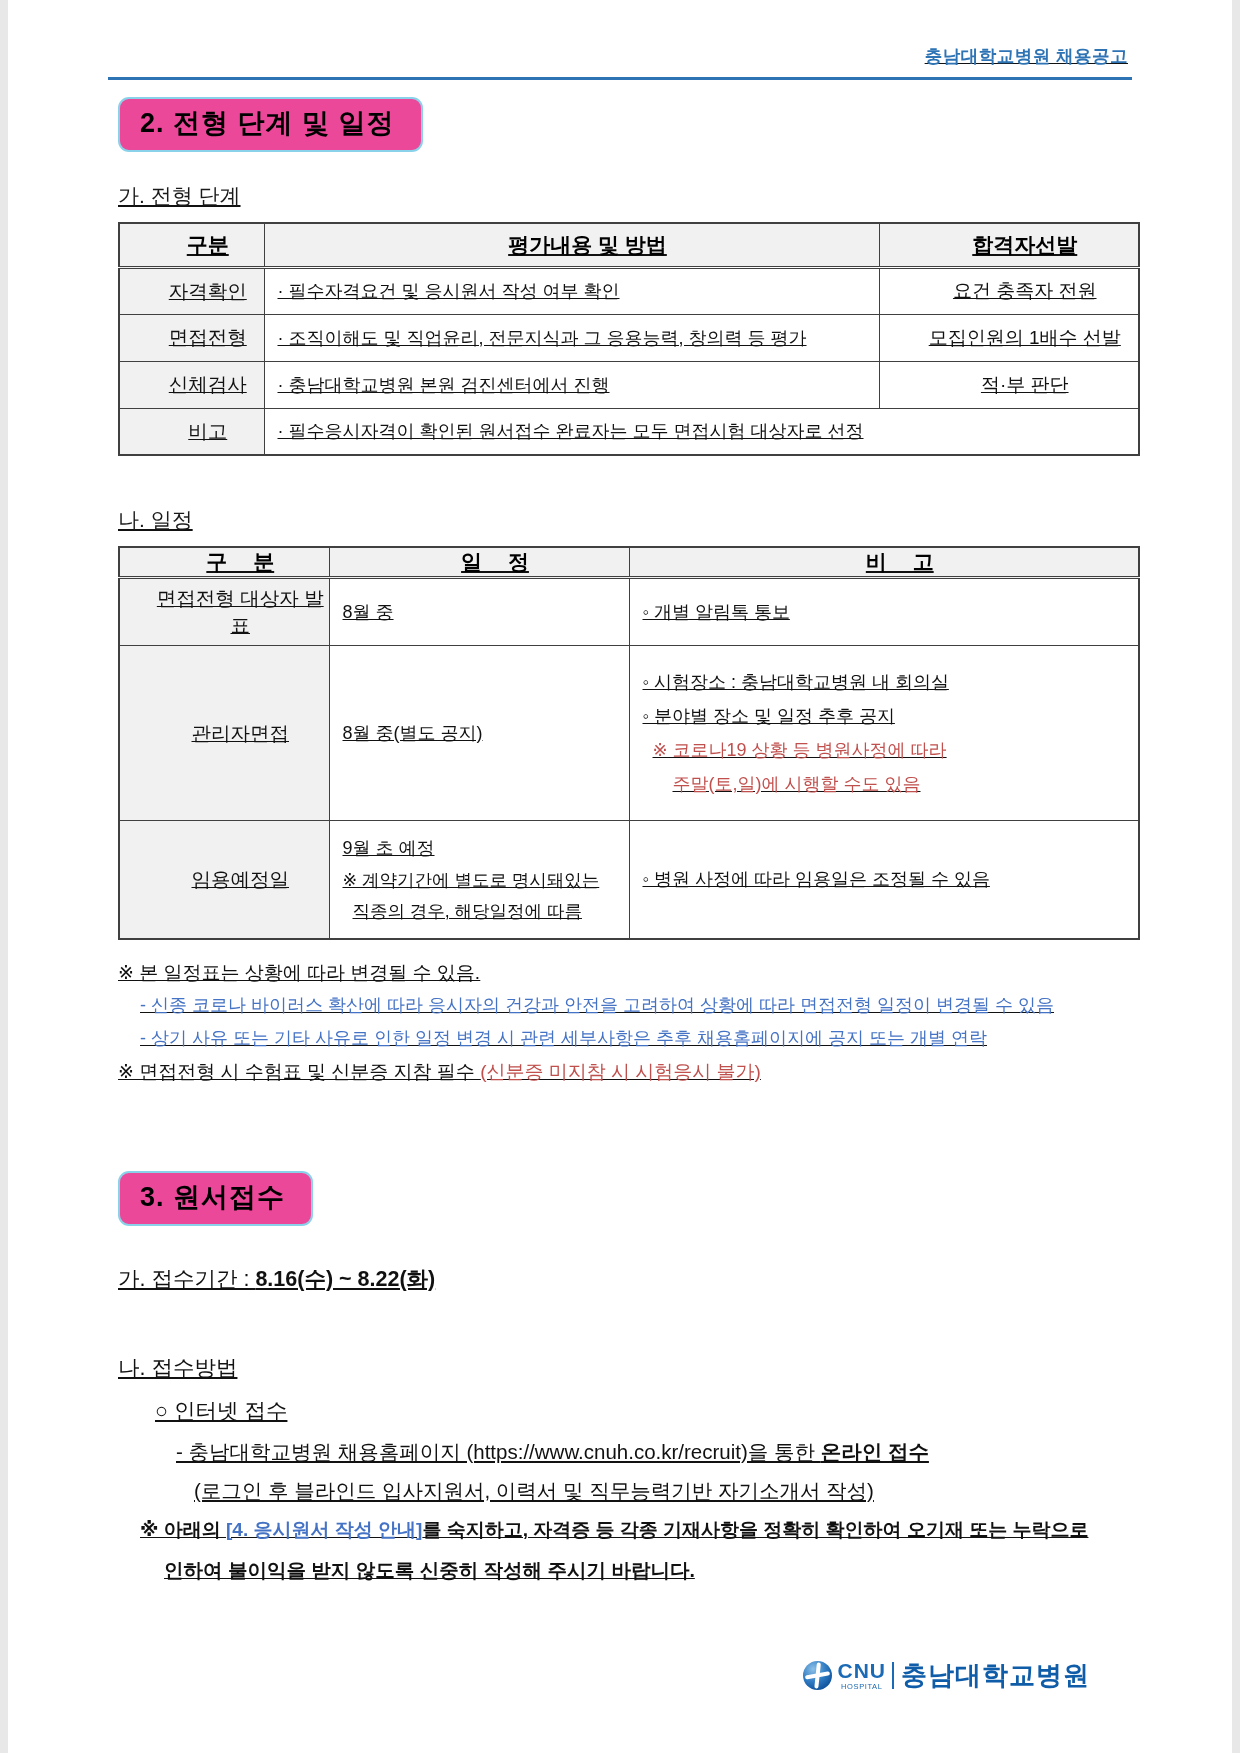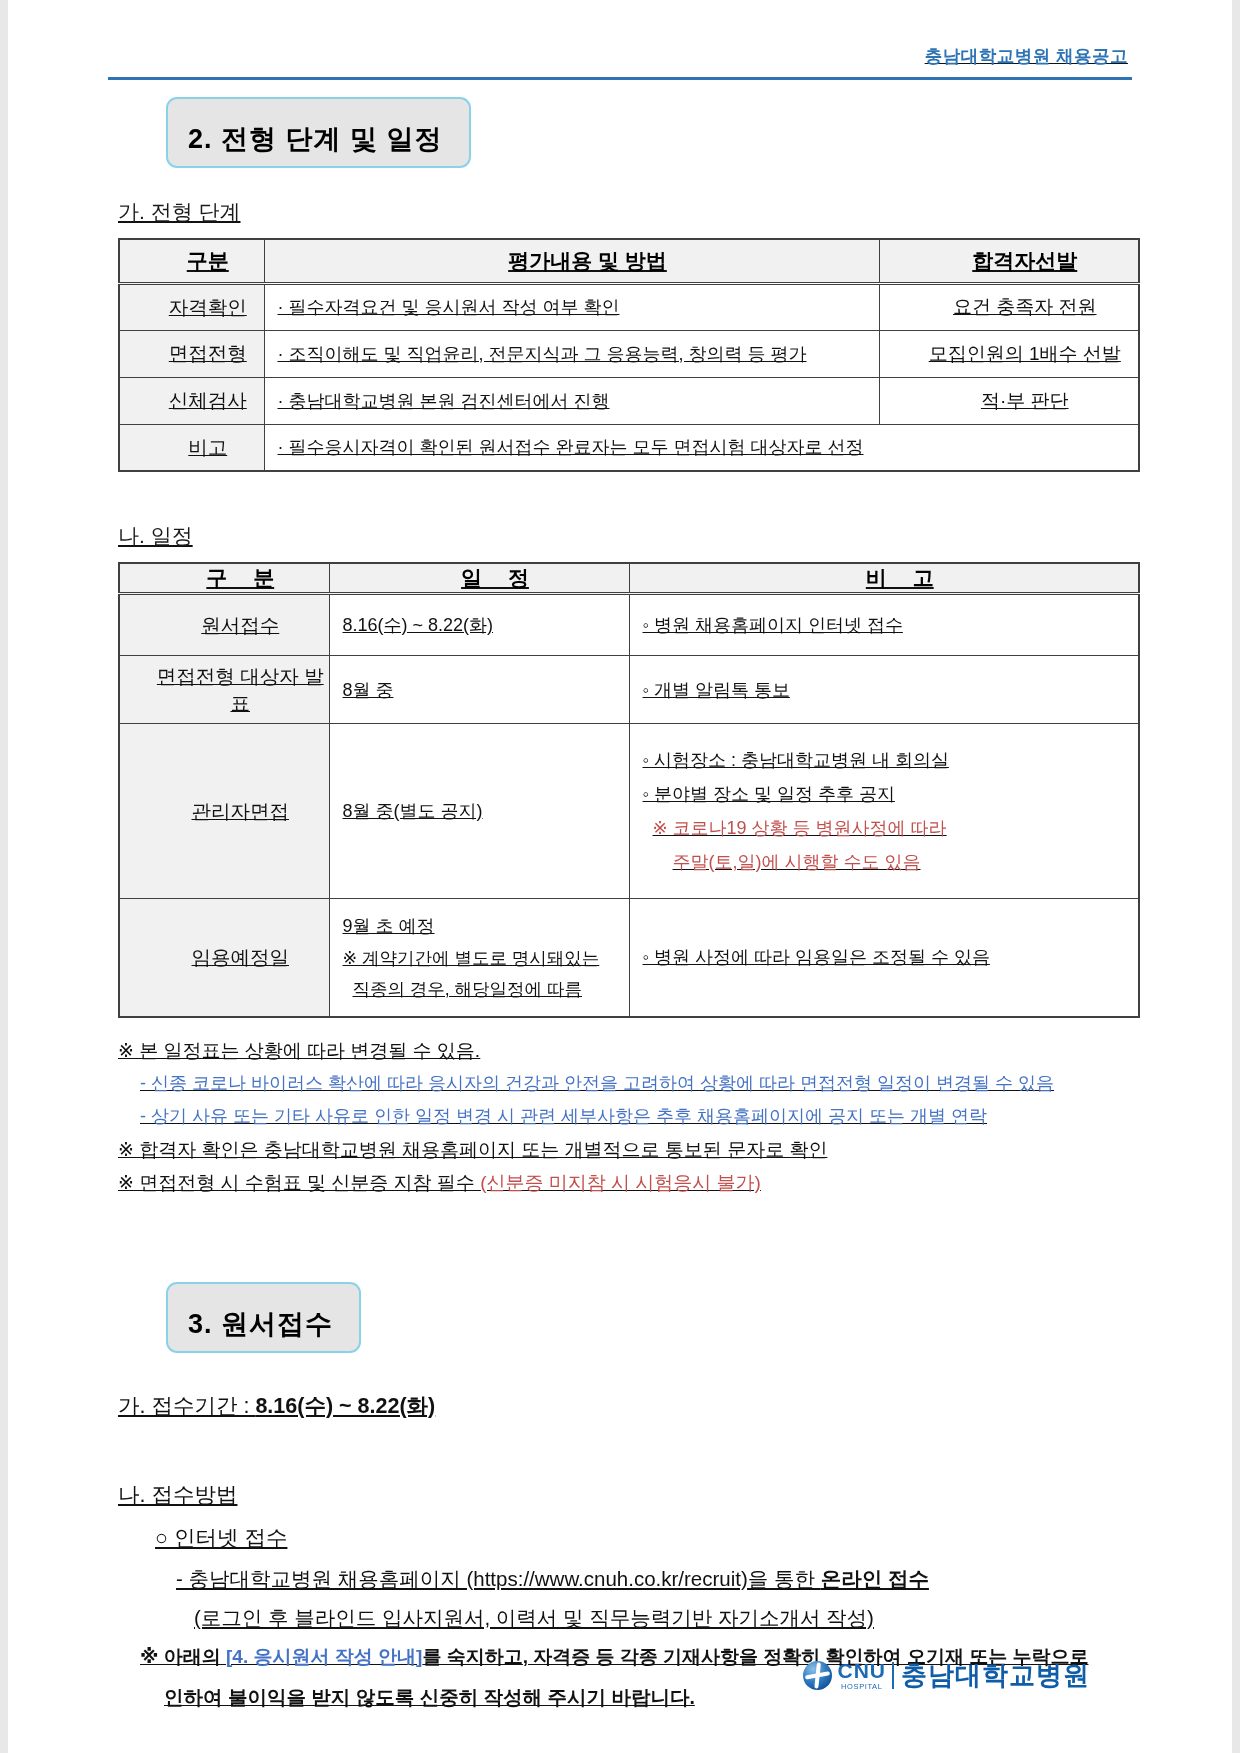--- a/index.html
+++ b/index.html
@@ -8,21 +8,21 @@
   .page { position:relative; width:1224px; height:1753px; margin:0 auto; background:#ffffff; overflow:hidden;text-decoration:underline; }
 
   
   .header { padding-top:44px; margin:0 104px 0 100px; text-align:right; }
   .header-title { color:#2E74B5; font-weight:bold; font-size:17.5px; letter-spacing:0.5px; }
   .header-rule { margin:9px 100px 0 100px; border-top:3px solid #2E74B5; height:0; }
 
   .content { margin-left:110px; margin-right:10px; }
 
   
-  .sec-box { display:inline-block; margin-top:17px; background:#e5e5e5; border:2px solid #8AD2EA; border-radius:11px; padding:22px 26px 9px 20px;margin-left:48px; }
+  .sec-box { display:inline-block; margin-top:17px; background:#ec4899; border:2px solid #8AD2EA; border-radius:11px; padding:6px 26px 9px 20px; }
   .sec-title { font-size:27px; font-weight:bold; color:#000; letter-spacing:1px; }
 
   .sub-title { font-size:21px; margin-top:30px; color:#1a1a1a; }
 
   
   table { border-collapse:collapse; table-layout:fixed; width:1020px; margin-top:12px; }
   .t1, .t2 { border:2px solid #404040; }
   th, td { border:1px solid #404040; vertical-align:middle;padding-left:32px; }
   thead th { background:#F1F1F1; font-weight:bold; font-size:21px; border-bottom:3px double #404040; color:#000; }
   td.lbl { background:#F1F1F1; text-align:center; font-size:19.5px; }
@@ -134,25 +134,20 @@
           <col style="width:510px">
         </colgroup>
       <thead>
         <tr>
           <th>구 분</th>
           <th>일 정</th>
           <th>비 고</th>
         </tr>
       </thead>
       <tbody>
-        <tr class="r1">
-          <td class="lbl">원서접수</td>
-          <td class="lft">8.16(수) ~ 8.22(화)</td>
-          <td class="lft">◦ 병원 채용홈페이지 인터넷 접수</td>
-        </tr>
         <tr class="r2">
           <td class="lbl">면접전형 대상자 발표</td>
           <td class="lft">8월 중</td>
           <td class="lft">◦ 개별 알림톡 통보</td>
         </tr>
         <tr class="r3">
           <td class="lbl">관리자면접</td>
           <td class="lft">8월 중(별도 공지)</td>
           <td class="lft">
             <div class="cell-line">◦ 시험장소 : 충남대학교병원 내 회의실</div>
@@ -173,21 +168,20 @@
       </tbody>
     </table>
 
     
     <div class="notes">
       <div class="note-line">
         <span class="u">※ 본 일정표는 상황에 따라 변경될 수 있음.</span>
       </div>
       <div class="note-line blue nind">- 신종 코로나 바이러스 확산에 따라 응시자의 건강과 안전을 고려하여 상황에 따라 면접전형 일정이 변경될 수 있음</div>
       <div class="note-line blue nind">- 상기 사유 또는 기타 사유로 인한 일정 변경 시 관련 세부사항은 추후 채용홈페이지에 공지 또는 개별 연락</div>
-      <div class="note-line">※ 합격자 확인은 충남대학교병원 채용홈페이지 또는 개별적으로 통보된 문자로 확인</div>
       <div class="note-line">
         <span>※ 면접전형 시 수험표 및 신분증 지참 필수 </span><span class="red-txt">(신분증 미지참 시 시험응시 불가)</span>
       </div>
     </div>
 
     
     <div class="sec3">
       <div class="sec-box">
         <span class="sec-title">3. 원서접수</span>
       </div>

